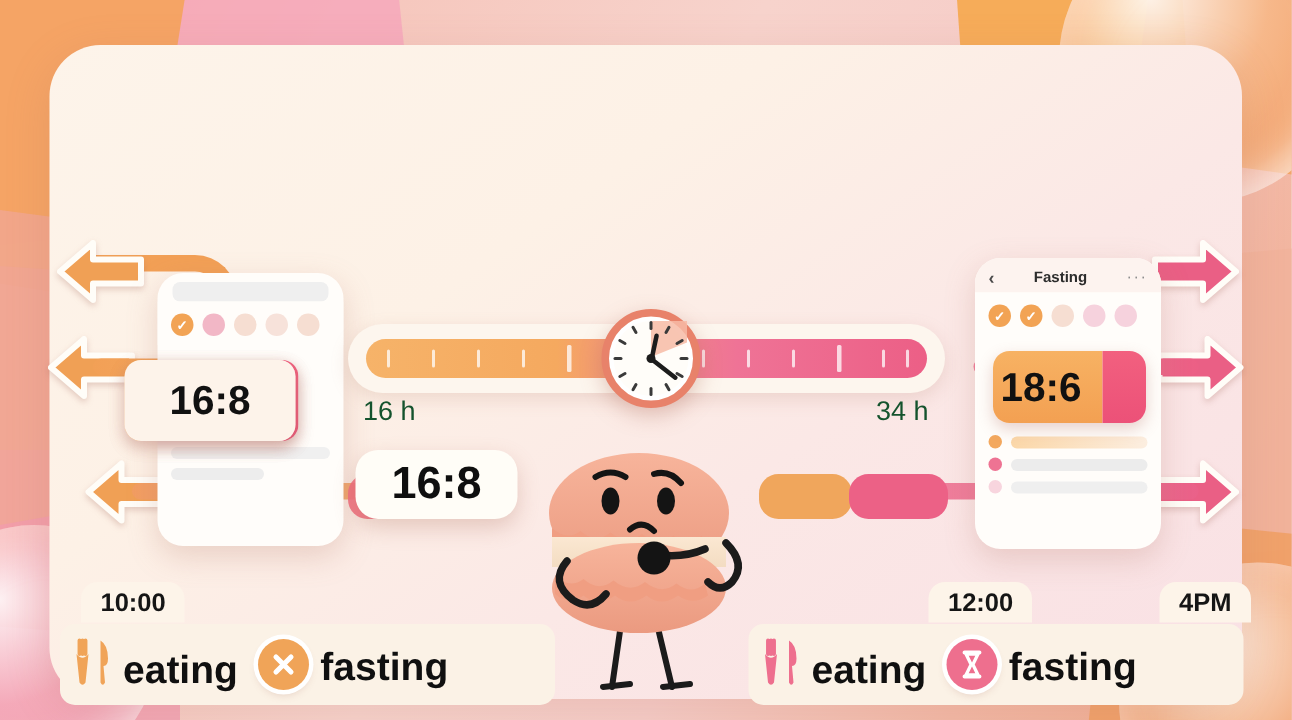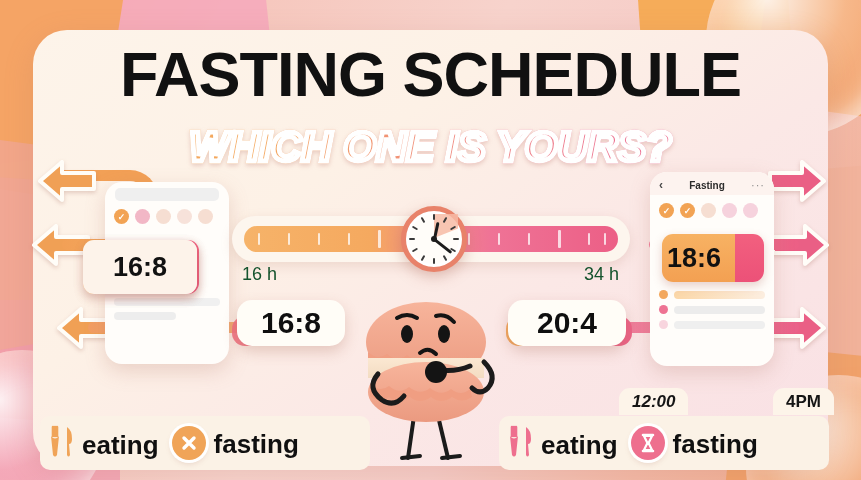--- a/index.html
+++ b/index.html
@@ -153,21 +153,21 @@
   
   .mascot{position:absolute;left:352px;top:296px;width:156px;height:168px;}
 
   
   .legend{position:absolute;bottom:10px;height:82px;}
   .legend-l{left:40px;width:330px;}
   .legend-r{right:32px;width:330px;}
   .time-tab{position:absolute;top:0;background:#fdf4e9;border-radius:11px 11px 0 0;
     padding:4px 13px 3px;font-size:17px;font-weight:bold;color:#151515;}
   .lt-a{left:14px;} .lt-b{left:212px;}
-  .lt-c{left:120px;font-style:italic;} .lt-d{left:274px;}
+  .lt-c{left:120px;} .lt-d{left:274px;}
   .legend-body{position:absolute;top:28px;left:0;right:0;height:54px;
     background:#fbf2e6;border-radius:10px;display:flex;align-items:center;gap:9px;padding:0 8px;}
   .lg-item{display:flex;align-items:flex-end;gap:8px;}
   .lg-text{font-size:26px;font-weight:bold;color:#101010;}
   .ic-circle{width:34px;height:34px;border-radius:50%;display:flex;align-items:center;
     justify-content:center;box-shadow:0 0 0 3px #fff,0 3px 6px rgba(170,110,95,.3);}
   .ic-x{background:#f0a458;}
   .ic-hg{background:#ee6f8e;}
 </style>
 </head>
@@ -186,22 +186,20 @@
   <div class="bg-shape bg-strip-r"></div>
   <div class="bg-shape bg-strip-r2"></div>
   <div class="bg-shape bg-peach-r"></div>
   <div class="bg-shape bg-orange-br"></div>
   <div class="bubble bubble-tr"></div>
   <div class="bubble bubble-br"></div>
   <div class="bubble bubble-bl"></div>
 
   <div class="panel"></div>
 
-  <div class="title">FASTING SCHEDULE</div>
-  <div class="subtitle">WHICH ONE IS YOURS?</div>
 
   <div class="hook"></div>
   <div class="arrow ar-l1">
     <svg width="62" height="46" viewBox="0 0 62 46">
       <path d="M4 23 L26 4 L26 15 L58 15 L58 31 L26 31 L26 42 Z" fill="#f0a055" stroke="#fffdf8" stroke-width="4" stroke-linejoin="round"></path>
     </svg>
   </div>
   <div class="arrow ar-l2">
     <svg width="62" height="46" viewBox="0 0 62 46">
       <path d="M4 23 L26 4 L26 15 L58 15 L58 31 L26 31 L26 42 Z" fill="#f0a055" stroke="#fffdf8" stroke-width="4" stroke-linejoin="round"></path>
@@ -332,21 +330,20 @@
     <span class="ctick" style="transform:rotate(330deg)"></span>
     <span class="hand h"></span>
     <span class="hand m"></span>
     <span class="pivot"></span>
   </div>
 
   <div class="pill-shadow ps-a"></div>
   <div class="pill pill-a">16:8</div>
   <div class="pill-shadow ps-b1"></div>
   <div class="pill-shadow ps-b2"></div>
-  <div class="pill pill-b">20:4</div>
 
   <div class="mascot">
     <svg width="156" height="168" viewBox="0 0 156 168">
       <defs>
         <linearGradient id="shell" x1="0" y1="0" x2="0" y2="1">
           <stop offset="0" stop-color="#f7b49b"></stop>
             <stop offset="1" stop-color="#eb9a80"></stop>
         </linearGradient>
         <linearGradient id="fill" x1="0" y1="0" x2="0" y2="1">
           <stop offset="0" stop-color="#fbe8d2"></stop>
@@ -379,20 +376,21 @@
       <path d="M118 70 q-14 6 -30 4" stroke="#1b1b1b" stroke-width="5" fill="none" stroke-linecap="round"></path>
       <circle cx="84" cy="76" r="11" fill="#141414"></circle>
 
       <path d="M26 78 q-12 14 4 26 q12 8 22 -4" stroke="#1b1b1b" stroke-width="5" fill="none" stroke-linecap="round"></path>
 
       <path d="M132 66 q14 14 4 26 q-8 8 -16 0" stroke="#1b1b1b" stroke-width="5" fill="none" stroke-linecap="round"></path>
     </svg>
   </div>
 
   <div class="legend legend-l">
+    <div class="time-tab lt-a">10:00</div>
     <div class="legend-body">
       <div class="lg-item">
         <span>
           <svg width="26" height="32" viewBox="0 0 26 32">
             <path d="M5 2 L5 11 M9 2 L9 11 M7 2 L7 11" stroke="#f0a458" stroke-width="2.6" stroke-linecap="round"></path>
             <path d="M3 11 q4 5 8 0 l-2 19 q-2 3 -4 0 z" fill="#f0a458"></path>
             <path d="M19 2 q5 3 5 12 q0 5 -3 5 l1 11 q-1.5 3 -3 0 l0 -28 z" fill="#f0a458"></path>
           </svg>
         </span>
         <span class="lg-text">eating</span>

